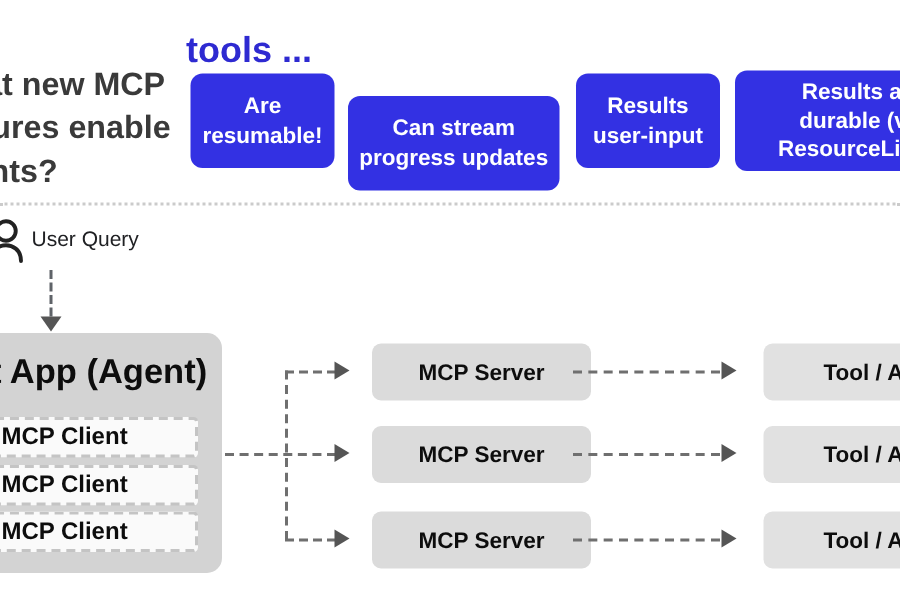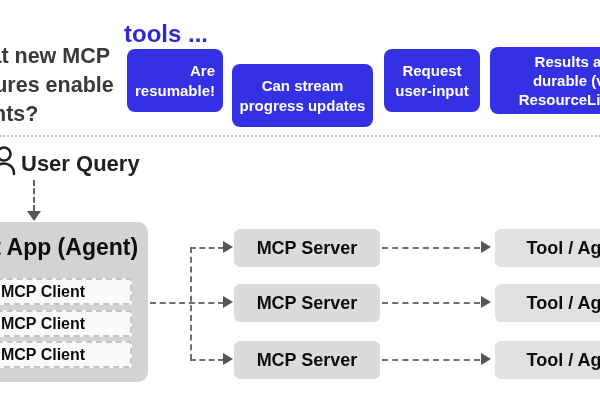--- a/index.html
+++ b/index.html
@@ -17,31 +17,31 @@
   .tools-label{
     position:absolute;left:124px;top:20px;
     font-size:24px;font-weight:bold;color:#2e2ad1;
   }
   
   .card{
     position:absolute;background:#3331e3;color:#ffffff;border-radius:8px;
     display:flex;align-items:center;justify-content:center;text-align:center;
     font-size:15px;font-weight:bold;line-height:1.28;white-space:pre-line;
   }
-  .card1{left:127px;top:49px;width:96px;height:63px;text-align:right;}
+  .card1{left:127px;top:49px;width:96px;height:63px;}
   .card2{left:232px;top:64px;width:141px;height:63px;}
   .card3{left:384px;top:49px;width:96px;height:63px;}
   .card4{left:490px;top:47px;width:170px;height:67px;}
   
   .divider{position:absolute;left:0;top:135px;width:600px;border-top:2px dotted #cbcbcb;}
   
   .user-icon{position:absolute;left:-9px;top:145px;width:30px;height:32px;}
   .user-query{
     position:absolute;left:21px;top:151px;
-    font-size:22px;font-weight:700;color:#202124;
+    font-size:14px;font-weight:400;color:#202124;
   }
   .down-line{position:absolute;left:33px;top:180px;height:31px;border-left:2px dashed #5f6368;}
   .arrow-down{
     position:absolute;left:27px;top:211px;width:0;height:0;
     border-left:7px solid transparent;border-right:7px solid transparent;border-top:10px solid #555;
   }
   
   .host{
     position:absolute;left:-60px;top:222px;width:208px;height:160px;
     background:#d3d3d3;border-radius:10px;
@@ -67,42 +67,42 @@
   .h-mid{left:150px;top:302px;width:74px;}
   .v-branch{left:190px;top:247px;height:113px;}
   .h-top{left:190px;top:247px;width:34px;}
   .h-bot{left:190px;top:359px;width:34px;}
   .ar-l1{left:223px;top:241px;} .ar-l2{left:223px;top:296px;} .ar-l3{left:223px;top:353px;}
   .h-r1{left:382px;top:247px;width:98px;} .h-r2{left:382px;top:302px;width:98px;} .h-r3{left:382px;top:359px;width:98px;}
   .ar-r1{left:481px;top:241px;} .ar-r2{left:481px;top:296px;} .ar-r3{left:481px;top:353px;}
   
   .node{
     position:absolute;border-radius:6px;display:flex;align-items:center;justify-content:center;
-    font-size:18px;font-weight:bold;color:#0d0d0d;white-space:nowrap;
+    font-size:15px;font-weight:bold;color:#0d0d0d;white-space:nowrap;margin-left:14px;
   }
   .server{left:234px;width:146px;height:38px;background:#dbdbdb;}
   .srv1{top:229px;} .srv2{top:284px;} .srv3{top:341px;}
   .tool{left:495px;width:165px;height:38px;background:#e1e1e1;}
   .tl1{top:229px;} .tl2{top:284px;} .tl3{top:341px;}
 </style>
 </head>
 <body>
 
 <div class="canvas">
 
   <div class="question">What new MCP
 features enable
 agents?</div>
 
   <div class="tools-label">tools ...</div>
   <div class="card card1">Are
 resumable!</div>
   <div class="card card2">Can stream
 progress updates</div>
-  <div class="card card3">Request
+  <div class="card card3">Results
 user-input</div>
   <div class="card card4">Results are
 durable (via
 ResourceLinks)</div>
 
   <div class="divider"></div>
 
   <svg class="user-icon" viewBox="0 0 30 32">
     <circle cx="13" cy="9" r="6.5" fill="none" stroke="#222" stroke-width="2.6"></circle>
     <path d="M3 29 C 3 21, 9 18.5, 13 18.5 C 17 18.5, 23 21, 23 29" fill="none" stroke="#222" stroke-width="2.6" stroke-linecap="round"></path>

